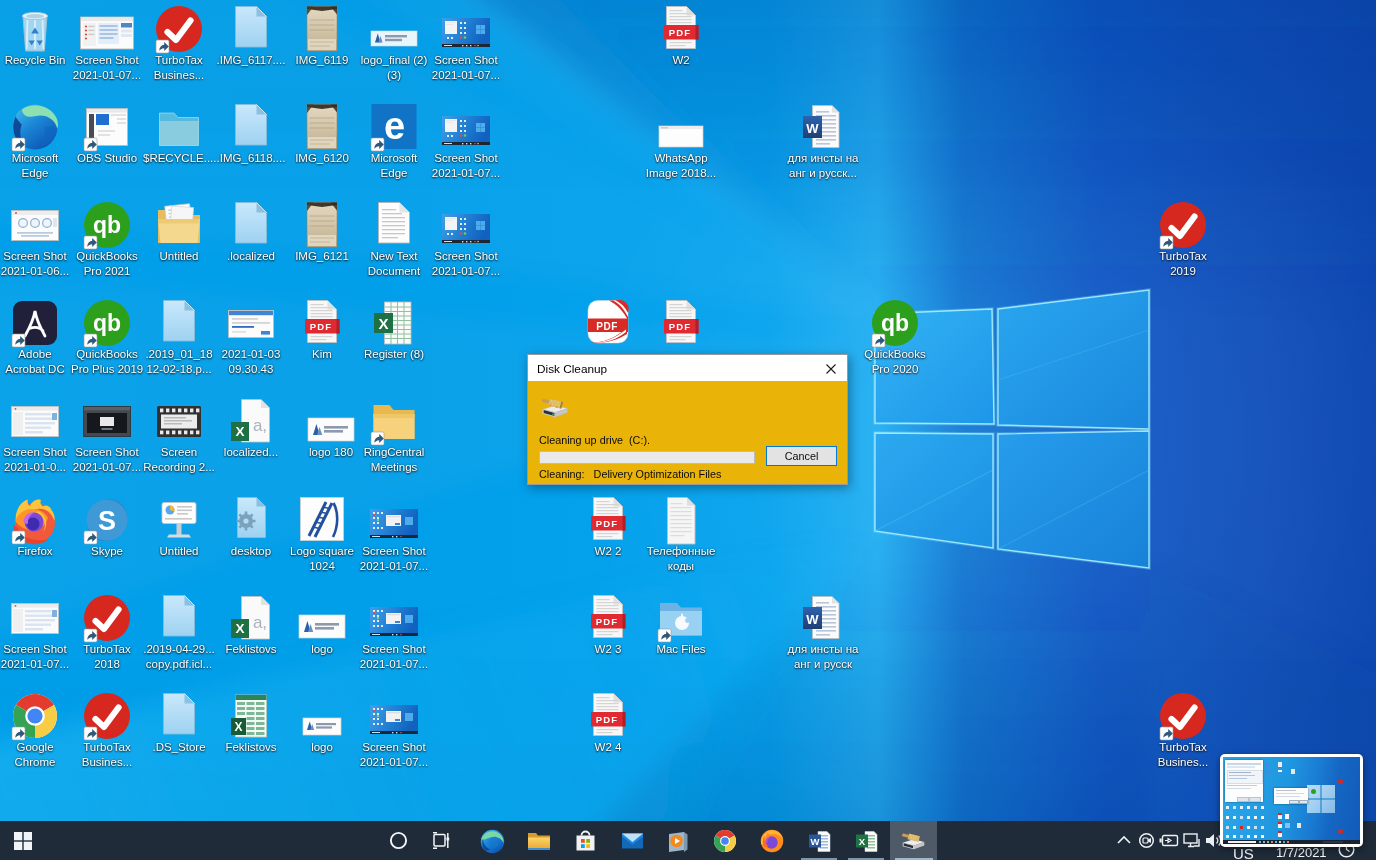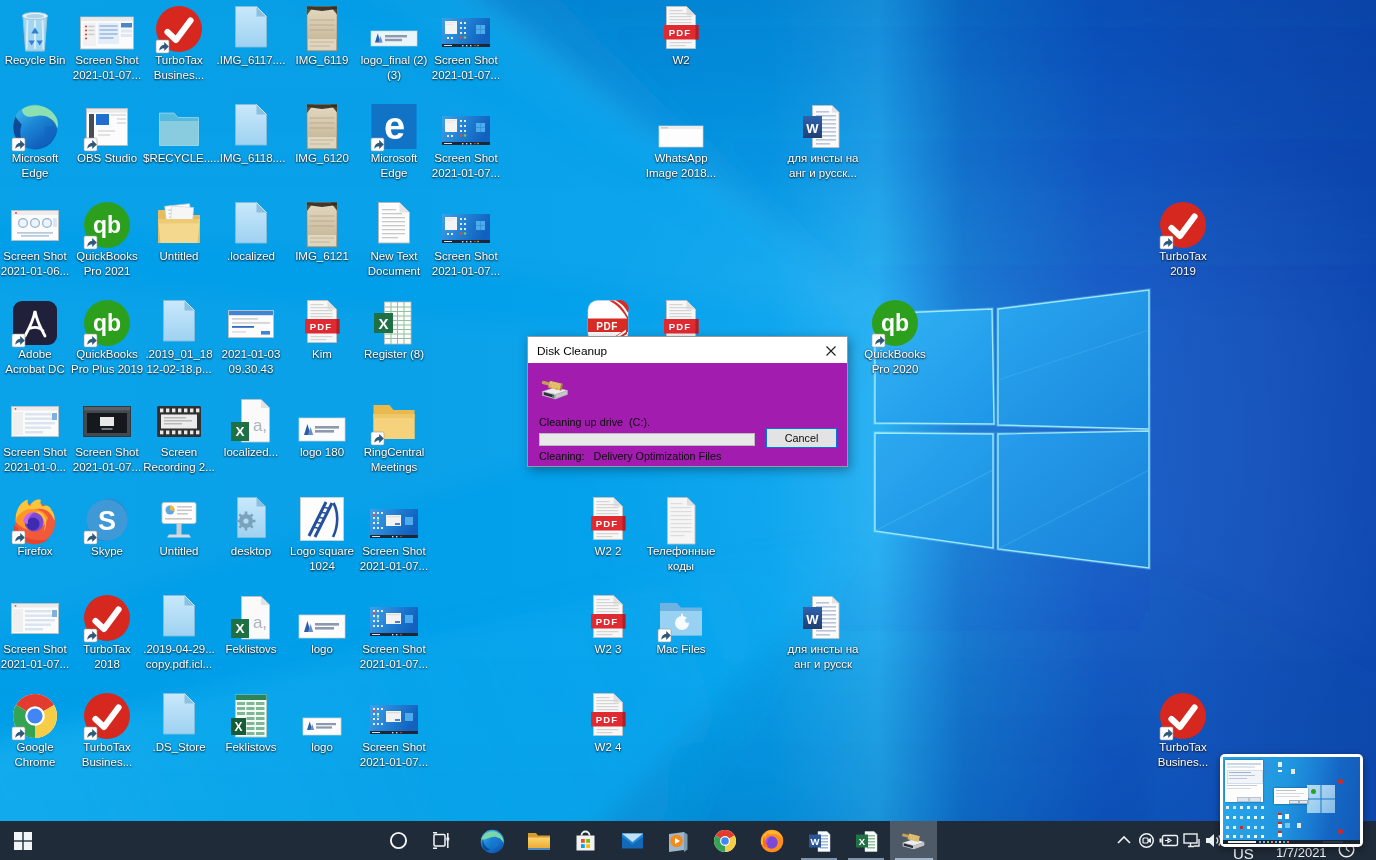--- a/index.html
+++ b/index.html
@@ -1,20 +1,20 @@
 <!DOCTYPE html>
 <html><head><meta charset="utf-8">
 <style>
 html,body{margin:0;padding:0}
 body{width:1376px;height:860px;overflow:hidden;position:relative;font-family:"Liberation Sans",sans-serif;background:#0aa3e8}
 #wall{position:absolute;left:0;top:0}
 .c{position:absolute;width:72px;text-align:center;color:#fff;font-size:11.5px;line-height:15px}
 .c svg.i{display:block;margin:0 auto -1.5px auto}
 .t{text-shadow:0 1px 2px rgba(0,0,0,.85),0 0 2px rgba(0,0,0,.5);white-space:nowrap}
-#dlg{position:absolute;left:527px;top:336px;width:319px;height:129px;background:#a21caf;border:1px solid #999;box-shadow:2px 3px 10px rgba(0,0,0,.35);font-size:10.8px;color:#0c0c0c}
+#dlg{position:absolute;left:527px;top:354px;width:319px;height:129px;background:#eab308;border:1px solid #999;box-shadow:2px 3px 10px rgba(0,0,0,.35);font-size:10.8px;color:#0c0c0c}
 #dlg .tb{height:26px;background:#fff;position:relative}
 #dlg .tt{position:absolute;left:9px;top:7px;font-size:11.8px;color:#000}
 #tbar{position:absolute;left:0;top:821px;width:1376px;height:39px;background:#1f2b39}
 .ul{position:absolute;bottom:0;height:2px;background:#7d96ad}
 #pip{position:absolute;left:1220px;top:754px;width:137px;height:87px;background:#fff;border-radius:5px;box-shadow:0 2px 7px rgba(0,0,0,.45);padding:3px}
 #pipc{position:relative;width:100%;height:100%;overflow:hidden;background:linear-gradient(100deg,#2aa7ea 0%,#1f97e0 45%,#1a7bd2 65%,#1566c4 78%,#125ab8 100%)}
 .mi{position:absolute}
 </style></head>
 <body>
 <svg id="wall" width="1376" height="860" viewBox="0 0 1376 860">
@@ -822,21 +822,21 @@
         <use href="#film"></use>
       </svg>
       <div class="t">Screen<br>Recording 2...</div>
     </div>
 <div class="c" style="left:215px;top:398px">
       <svg class="i" width="48" height="48" viewBox="0 0 48 48">
         <use href="#excela"></use>
       </svg>
       <div class="t">localized...</div>
     </div>
-<div class="c" style="left:286px;top:398px">
+<div class="c" style="left:295px;top:398px">
       <svg class="i" width="48" height="48" viewBox="0 0 48 48">
         <use href="#logomed"></use>
       </svg>
       <div class="t">logo 180</div>
     </div>
 <div class="c" style="left:358px;top:398px">
       <svg class="i" width="48" height="48" viewBox="0 0 48 48">
         <use href="#folder"></use>
       </svg>
       <div class="t">RingCentral<br>Meetings</div>

